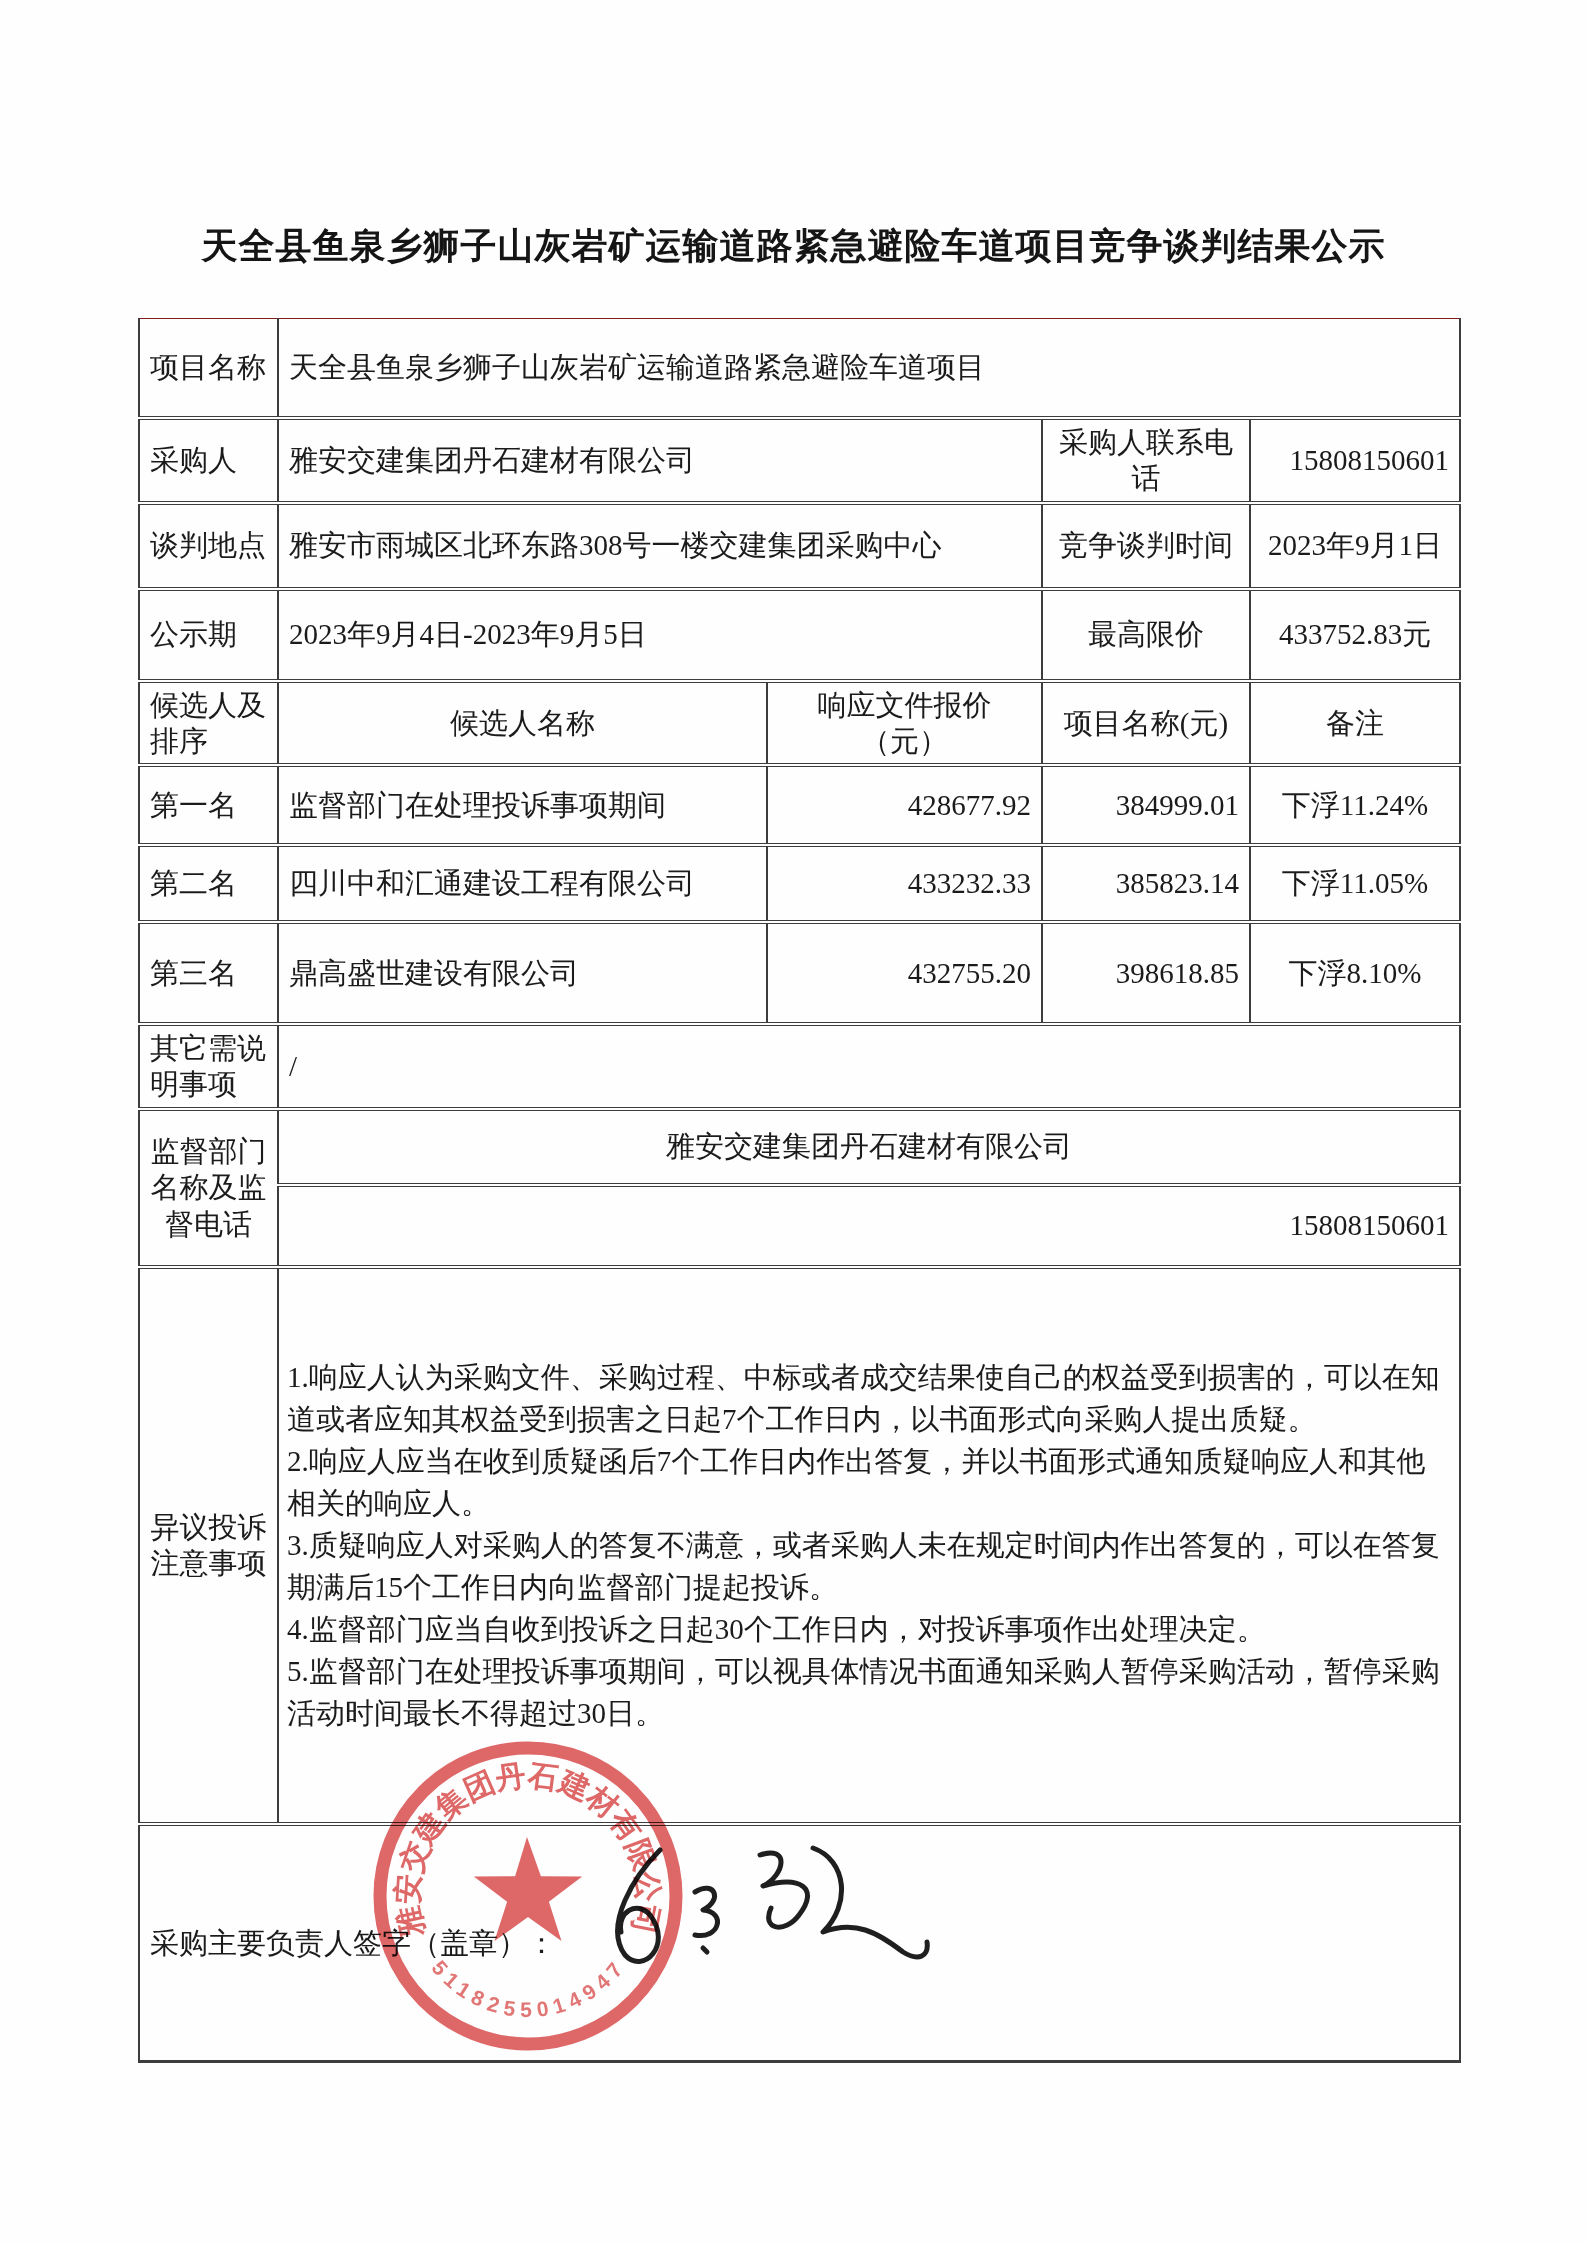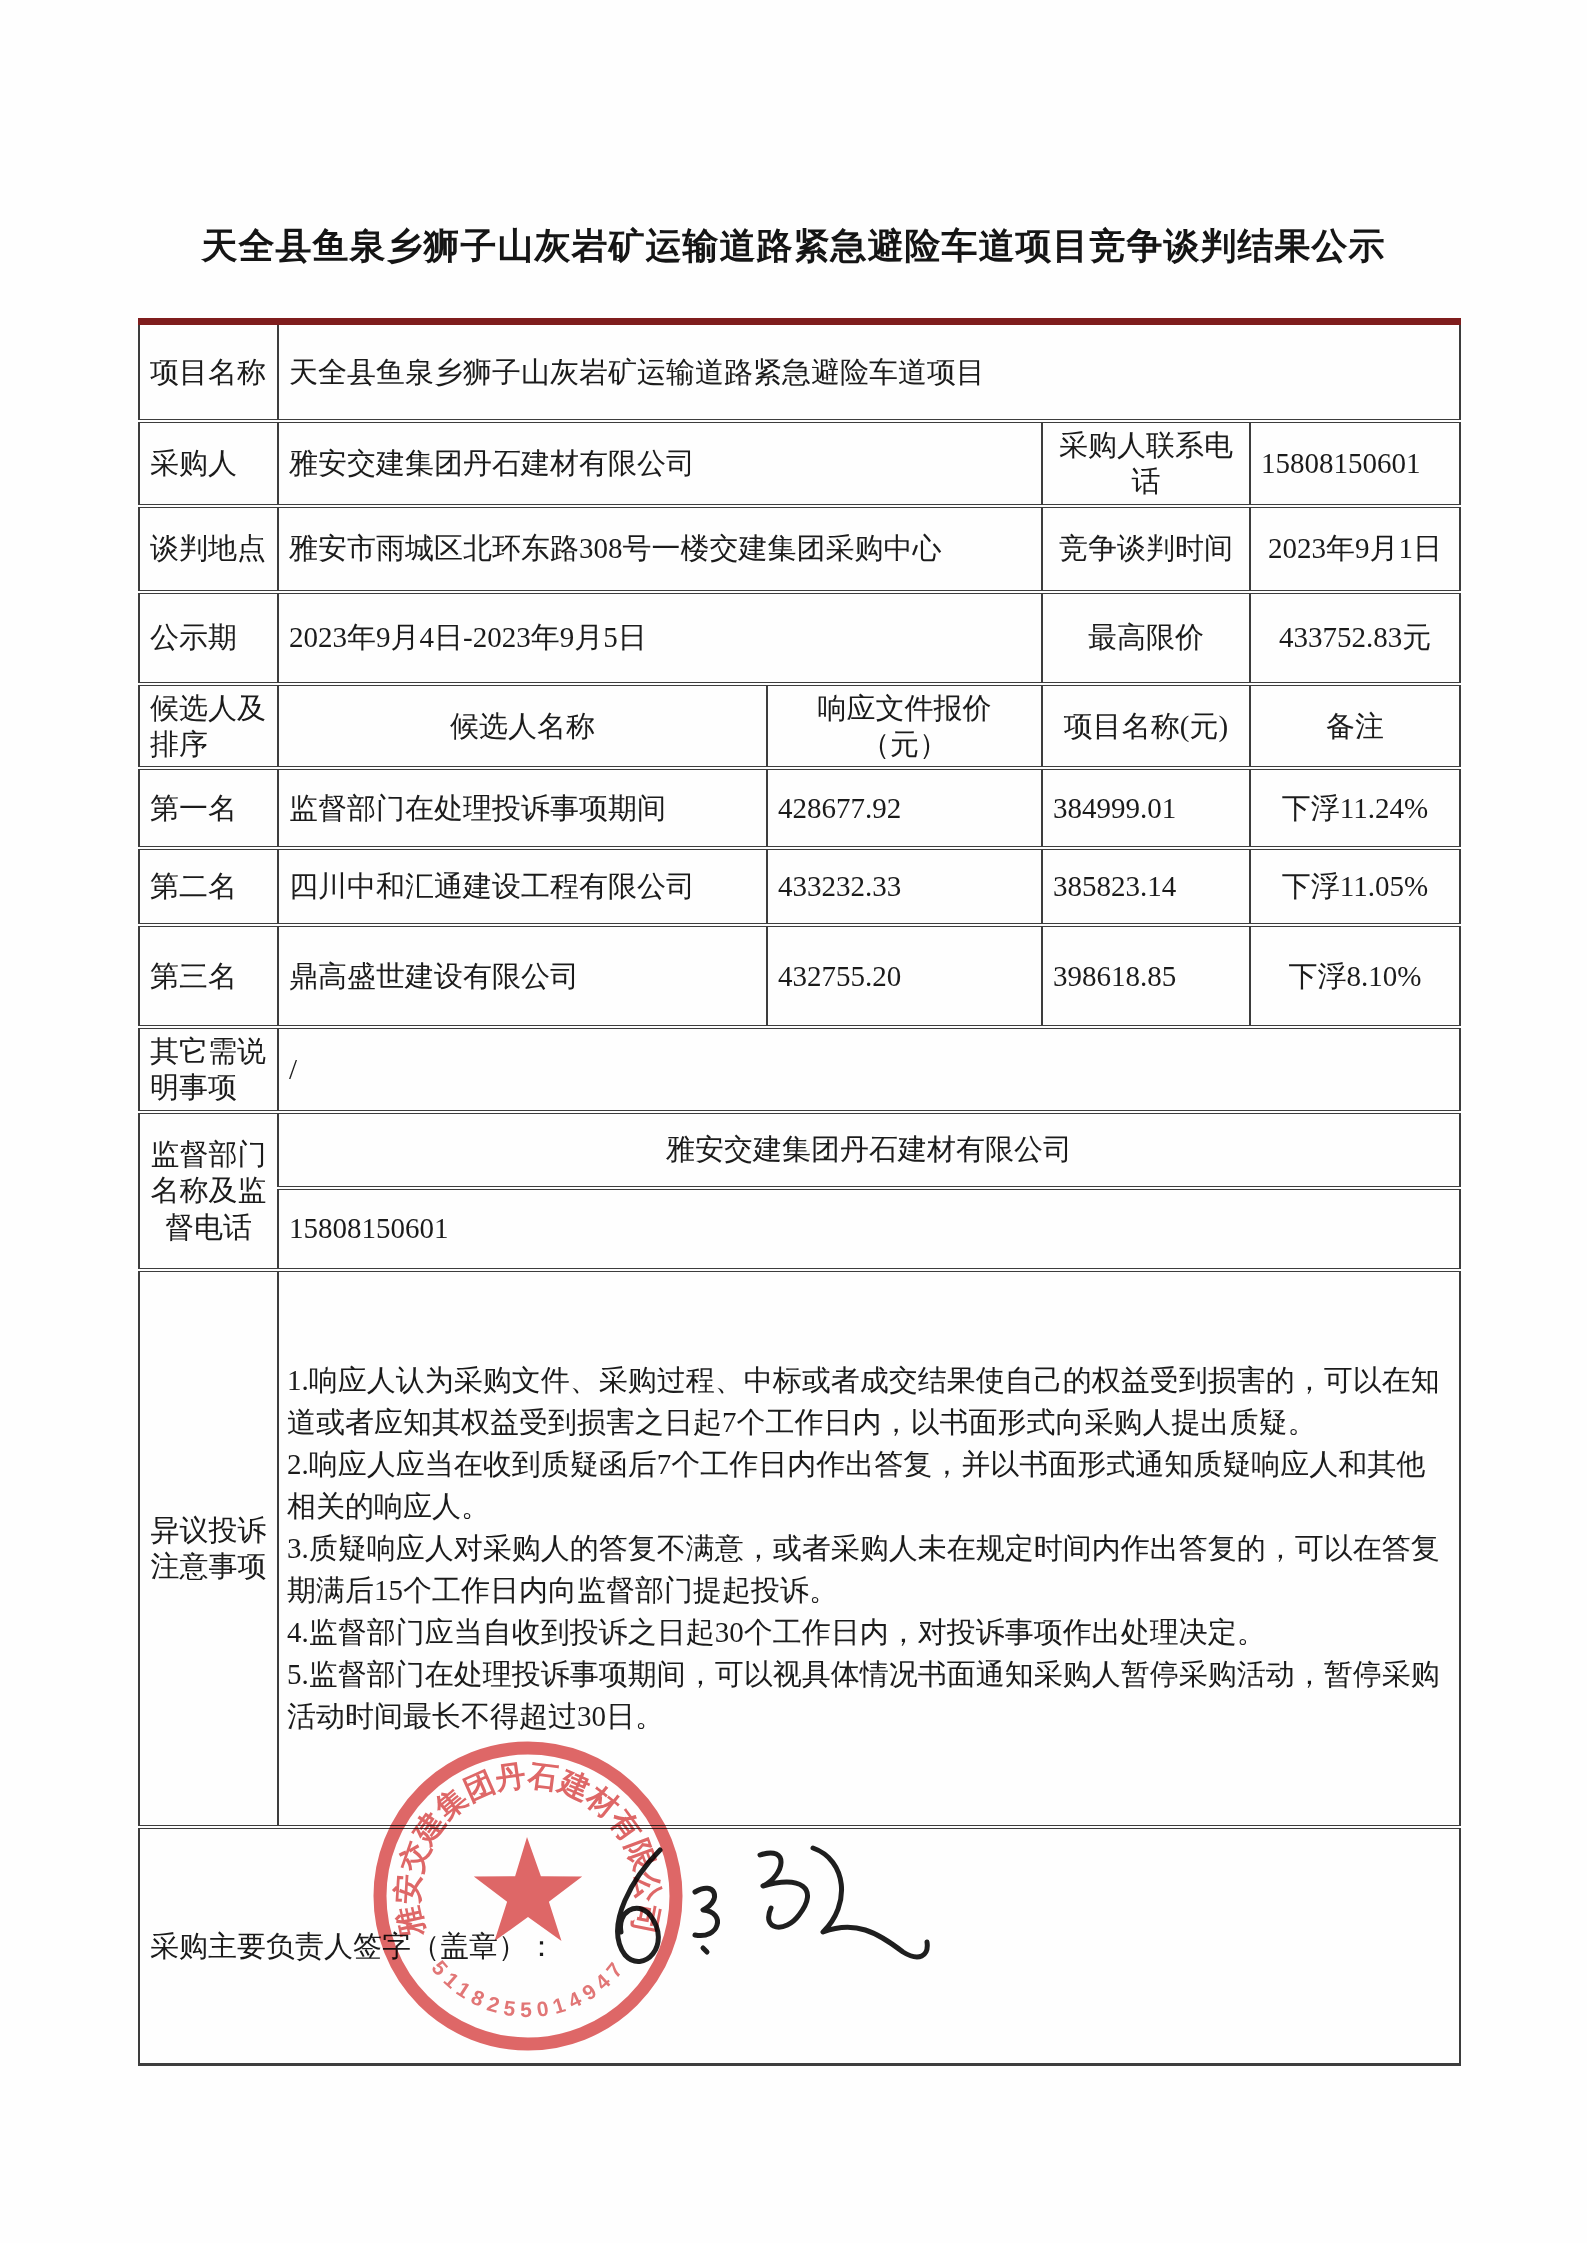--- a/index.html
+++ b/index.html
@@ -16,26 +16,26 @@
   table.doc {
     position:absolute; left:138px; top:318px; width:1321px;
     border-collapse:collapse; table-layout:fixed;
   }
   table.doc td {
     border-left:2px solid #3d3d3d; border-right:2px solid #3d3d3d;
     border-top:4px double #3d3d3d; border-bottom:4px double #3d3d3d;
     vertical-align:middle; font-size:29px; line-height:1.25;
     padding:4px 10px; overflow:hidden;
   }
-  table.doc tr.r-top td { border-top:7px solid #7f1d1d; }
+  table.doc tr.r-top td { border-top:1px solid #7f1d1d; }
   table.doc tr.r-bottom td { border-bottom:3px solid #3d3d3d; }
   .ctr { text-align:center; }
   .pre { white-space:pre-line; }
   .label-cell { padding-left:8px; }
-  .num { text-align:left; font-size:30px; }
+  .num { text-align:right; font-size:30px; }
   .objection-items { line-height:1.45; font-size:29px; }
   .sig-cell { padding-left:8px; }
   
   .stamp {
     position:absolute; left:366px; top:1734px; width:324px; height:324px;
     mix-blend-mode:multiply; opacity:0.92;
   }
   .stamp text { font-family:"Liberation Sans","DejaVu Sans",sans-serif; }
   .handwriting {
     position:absolute; left:585px; top:1820px; width:400px; height:170px;

